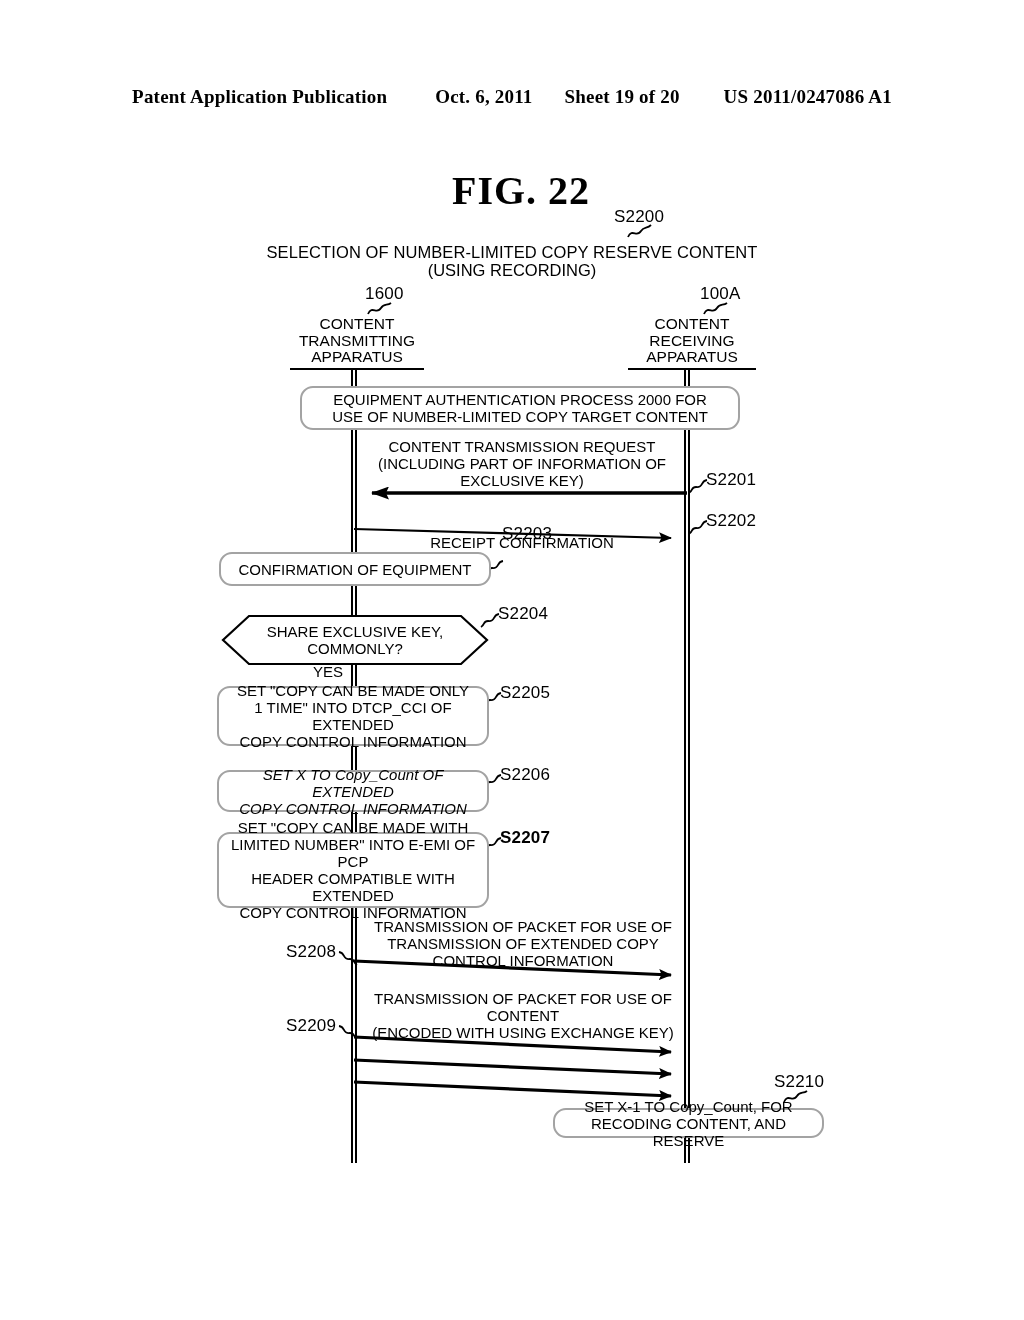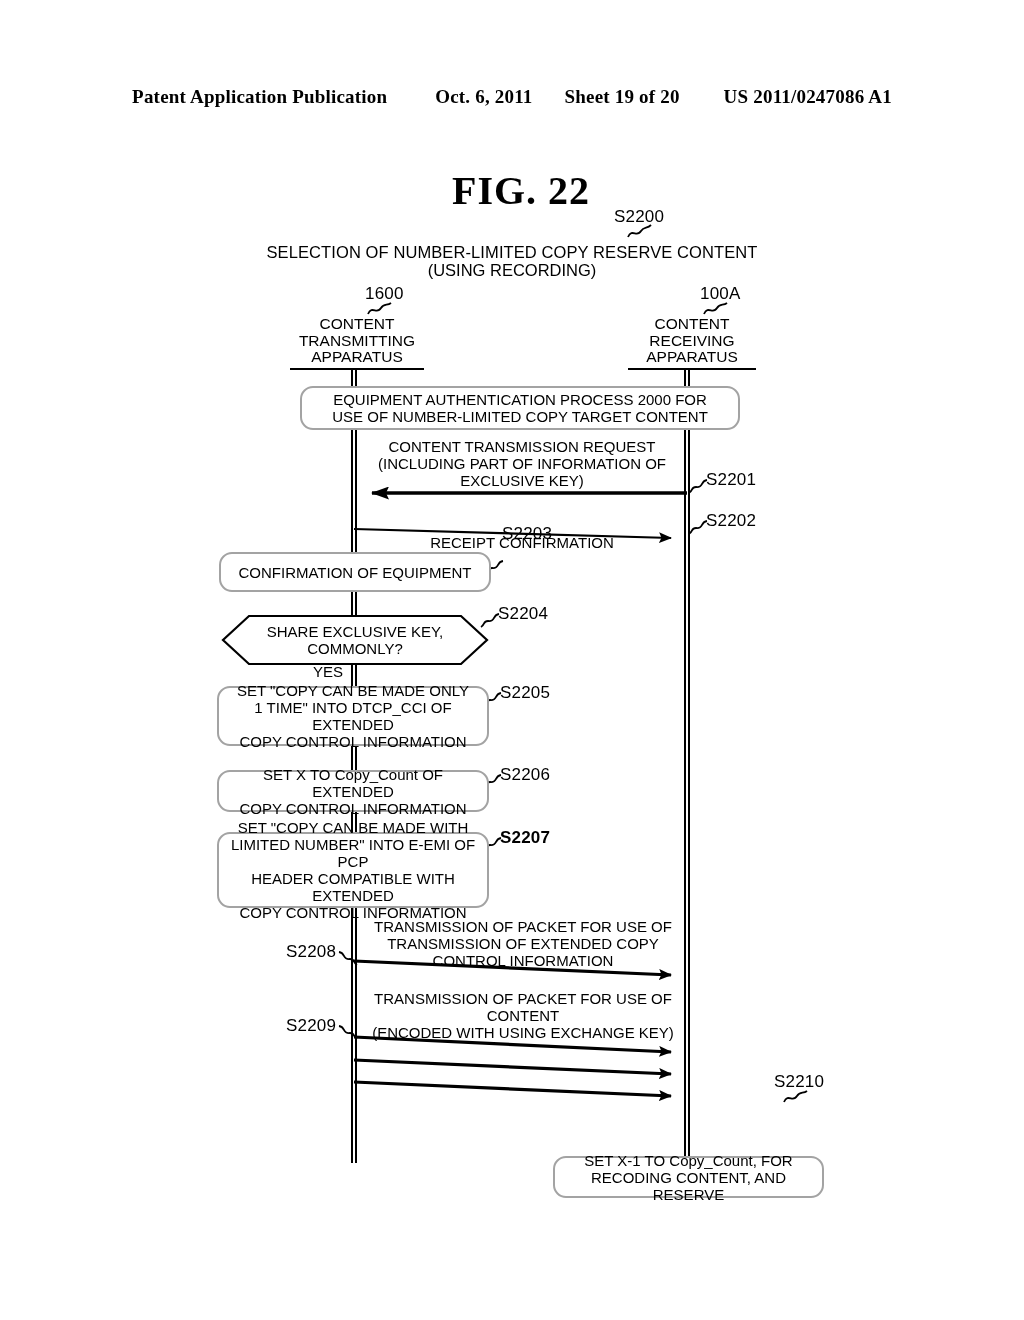--- a/index.html
+++ b/index.html
@@ -205,21 +205,21 @@
 <svg class="squig" style="left:688px; top:478px;" width="22" height="18">
   <path d="M19 2 C12 3, 16 10, 8 9 C3 9, 5 13, 1 15" stroke="#000" stroke-width="1.8" fill="none"></path>
 </svg>
 
 <div class="msg" style="left:392px; top:512px; width:260px;margin-top:22px;">RECEIPT CONFIRMATION</div>
 <div class="ref" style="left:706px; top:511px;">S2202</div>
 <svg class="squig" style="left:688px; top:519px;" width="22" height="18">
   <path d="M19 2 C12 3, 16 10, 8 9 C3 9, 5 13, 1 15" stroke="#000" stroke-width="1.8" fill="none"></path>
 </svg>
 
-<div class="pbox" style="left:219px; top:552px; width:272px; height:40px;">
+<div class="pbox" style="left:219px; top:552px; width:272px; height:34px;">
   <span style="white-space:pre-line;">CONFIRMATION OF EQUIPMENT</span>
 </div>
 <div class="ref" style="left:502px; top:524px;">S2203</div>
 <svg class="squig" style="left:484px; top:559px;" width="22" height="18">
   <path d="M19 2 C12 3, 16 10, 8 9 C3 9, 5 13, 1 15" stroke="#000" stroke-width="1.8" fill="none"></path>
 </svg>
 
 <div class="hexwrap" style="left:221px; top:614px; width:268px; height:52px;">
   <svg width="268" height="52">
     <polygon points="28,2 240,2 266,26 240,50 28,50 2,26" fill="#ffffff" stroke="#000000" stroke-width="2.2"></polygon>
@@ -236,21 +236,21 @@
 <div class="pbox" style="left:217px; top:686px; width:272px; height:60px;">
   <span style="white-space:pre-line;">SET "COPY CAN BE MADE ONLY
 1 TIME" INTO DTCP_CCI OF EXTENDED
 COPY CONTROL INFORMATION</span>
 </div>
 <div class="ref" style="left:500px; top:683px;">S2205</div>
 <svg class="squig" style="left:482px; top:691px;" width="22" height="18">
   <path d="M19 2 C12 3, 16 10, 8 9 C3 9, 5 13, 1 15" stroke="#000" stroke-width="1.8" fill="none"></path>
 </svg>
 
-<div class="pbox" style="left:217px; top:770px; width:272px; height:42px;">
+<div class="pbox" style="left:217px; top:770px; width:272px; height:42px;font-style:italic;">
   <span style="white-space:pre-line;">SET X TO Copy_Count OF EXTENDED
 COPY CONTROL INFORMATION</span>
 </div>
 <div class="ref" style="left:500px; top:765px;">S2206</div>
 <svg class="squig" style="left:482px; top:773px;" width="22" height="18">
   <path d="M19 2 C12 3, 16 10, 8 9 C3 9, 5 13, 1 15" stroke="#000" stroke-width="1.8" fill="none"></path>
 </svg>
 
 <div class="pbox" style="left:217px; top:832px; width:272px; height:76px;">
   <span style="white-space:pre-line;">SET "COPY CAN BE MADE WITH
@@ -276,21 +276,21 @@
 (ENCODED WITH USING EXCHANGE KEY)</div>
 <div class="ref" style="left:286px; top:1016px;">S2209</div>
 <svg class="squig" style="left:338px; top:1024px;" width="22" height="18">
   <path d="M1 2 C8 3, 4 10, 12 9 C17 9, 15 13, 19 15" stroke="#000" stroke-width="1.8" fill="none"></path>
 </svg>
 
 <div class="ref" style="left:774px; top:1072px;">S2210</div>
 <svg class="squig" style="left:782px; top:1090px;" width="28" height="16">
   <path d="M2 12 C6 3, 11 13, 15 6 C18 1, 21 4, 25 1" stroke="#000" stroke-width="1.8" fill="none"></path>
 </svg>
-<div class="pbox" style="left:553px; top:1108px; width:271px; height:42px;margin-top:48px;">
+<div class="pbox" style="left:553px; top:1108px; width:271px; height:30px;">
   <span style="white-space:pre-line;">SET X-1 TO Copy_Count, FOR
 RECODING CONTENT, AND RESERVE</span>
 </div>
 
 <svg id="arrows">
   <defs>
     <marker id="ah-r" markerWidth="13" markerHeight="11" refX="12" refY="5.5" orient="auto" markerUnits="userSpaceOnUse">
       <path d="M0,0 L13,5.5 L0,11 L2.5,5.5 z" fill="#000"></path>
     </marker>
     <marker id="ah-l" markerWidth="18" markerHeight="13" refX="17" refY="6.5" orient="auto" markerUnits="userSpaceOnUse">

